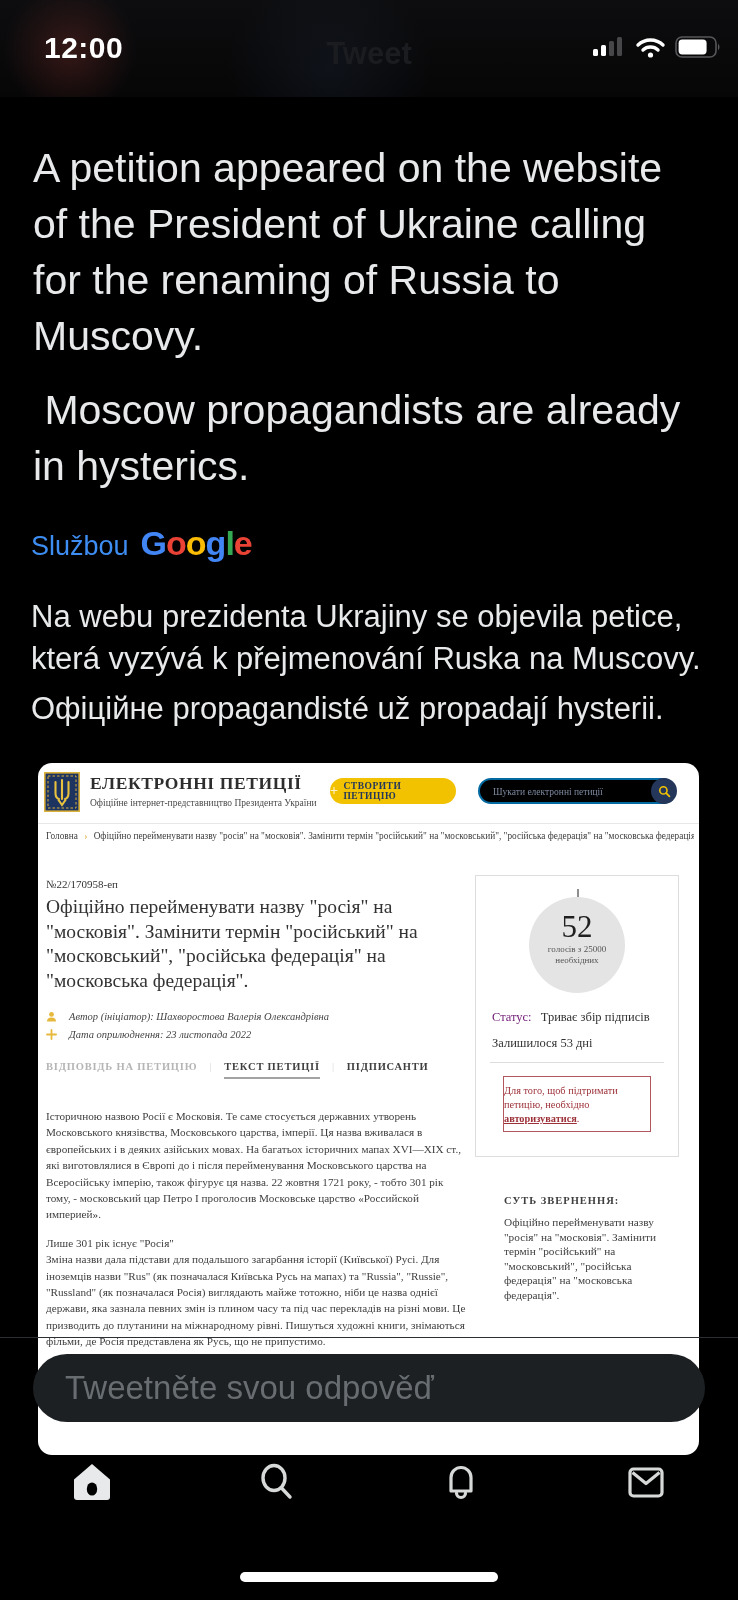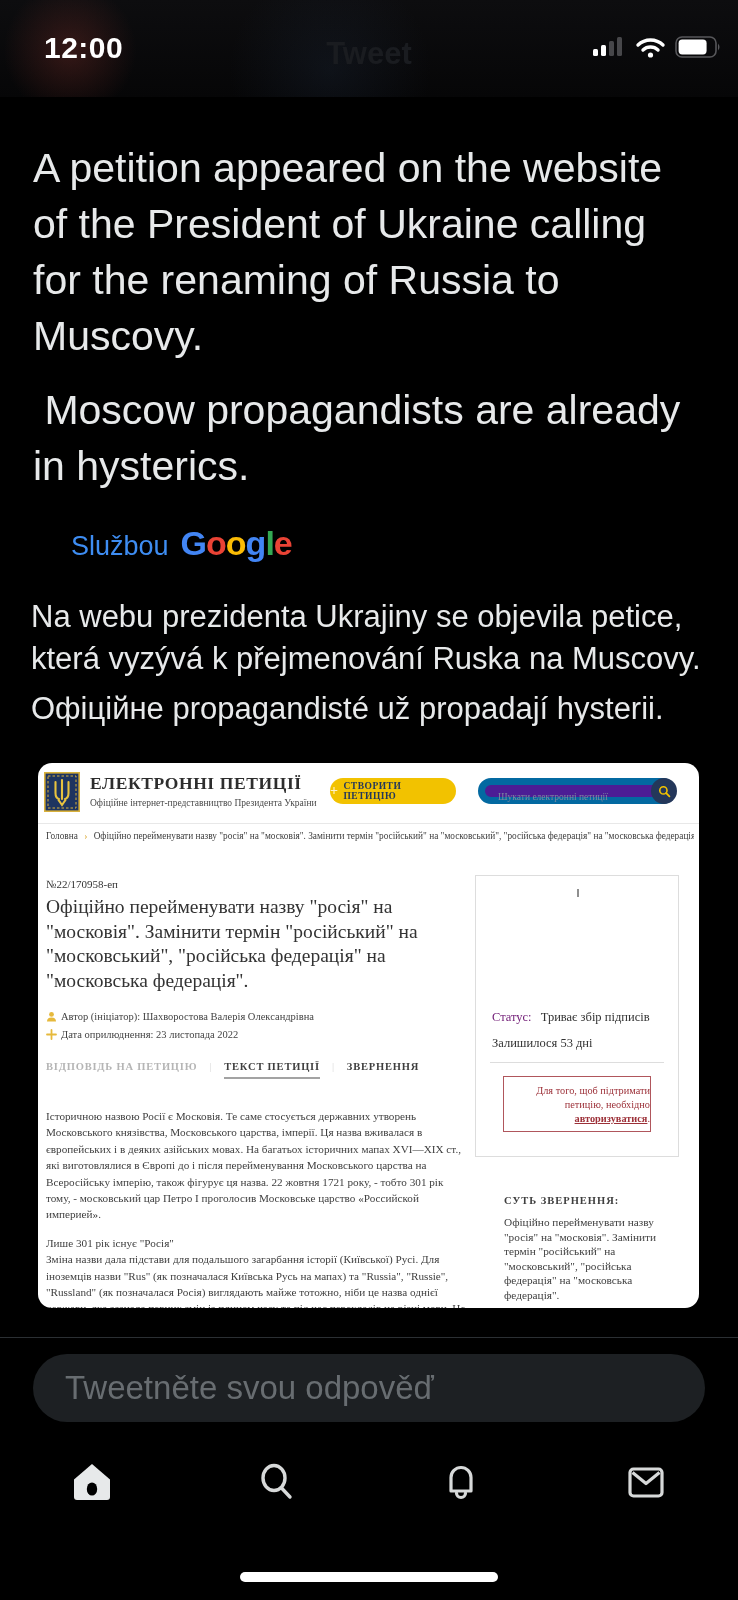--- a/index.html
+++ b/index.html
@@ -18,51 +18,51 @@
   .sb-icons{position:absolute;right:16px;top:36px;display:flex;align-items:center;gap:9px;}
 
   
   .tweet-p{position:absolute;left:33px;width:668px;margin:0;
     font-size:41px;line-height:56px;color:#e7e9ea;font-weight:400;}
   .tweet-p1{top:140px;}
   .tweet-p2{top:382px;white-space:pre-wrap;}
 
   
   .g-row{position:absolute;left:31px;top:524px;display:flex;align-items:baseline;gap:12px;cursor:pointer;}
-  .g-pre,.g-suf{font-size:27px;color:#3e8df2;margin-left:40px;}
+  .g-pre,.g-suf{font-size:27px;color:#3e8df2;}
   .g-logo{font-size:34px;font-weight:700;letter-spacing:-1px;}
   .czech-p{position:absolute;left:31px;width:672px;margin:0;
     font-size:31px;line-height:42px;color:#e7e9ea;}
   .cz1{top:596px;}
   .cz2{top:688px;}
 
   
-  .card{position:absolute;left:38px;top:763px;width:661px;height:545px;background:#ffffff;
+  .card{position:absolute;left:38px;top:763px;width:661px;height:692px;background:#ffffff;
     border-radius:14px;overflow:hidden;font-family:"Liberation Serif","DejaVu Serif",serif;}
   .ps-logo{position:absolute;left:6px;top:9px;}
   .ps-title{position:absolute;left:52px;top:10px;font-size:17.5px;font-weight:700;
     letter-spacing:.6px;color:#2d2d2d;}
   .ps-sub{position:absolute;left:52px;top:35px;font-size:9.5px;color:#4a4a4a;}
   .ps-create{position:absolute;left:292px;top:15px;width:126px;height:26px;border-radius:13px;
     background:#f2c200;display:flex;align-items:center;justify-content:center;gap:5px;
     font-size:9.5px;font-weight:700;letter-spacing:.5px;color:#24375a;cursor:pointer;}
   .ps-search{position:absolute;left:440px;top:15px;width:198px;height:26px;border-radius:13px;
-    border:7px solid #0369a1;box-sizing:border-box;background:#4c1d95;}
+    border:2px solid #0369a1;box-sizing:border-box;background:#000000;}
   .ps-search-ph{position:absolute;left:13px;top:0;line-height:24px;font-size:9.5px;color:#7d8aa0;}
   .ps-search-btn{position:absolute;left:613px;top:15px;width:26px;height:26px;border-radius:50%;
     background:#24375a;display:flex;align-items:center;justify-content:center;cursor:pointer;}
   .ps-hr1{position:absolute;left:0;top:60px;width:661px;border-top:1px solid #e8e8e8;}
   .ps-crumb{position:absolute;left:8px;top:68px;width:648px;font-size:9.3px;color:#3c3c3c;
     white-space:nowrap;overflow:hidden;}
   .ps-crumb .sep{color:#d9a62e;margin:0 4px;}
   .ps-num{position:absolute;left:8px;top:115px;font-size:11px;color:#333;}
   .ps-h1{position:absolute;left:8px;top:132px;width:424px;margin:0;
     font-size:19.5px;line-height:24.5px;font-weight:400;color:#333;}
-  .ps-meta{position:absolute;left:8px;display:flex;align-items:center;gap:4px;
-    font-size:10.5px;color:#444;}
+  .ps-meta{position:absolute;left:8px;display:flex;align-items:center;gap:12px;
+    font-size:10.5px;color:#444;font-style:italic;}
   .meta-author{top:248px;} .meta-date{top:266px;}
   .ps-tabs{position:absolute;left:8px;top:298px;display:flex;align-items:flex-start;
     font-size:10.5px;font-weight:700;letter-spacing:.8px;}
   .tabsep{color:#d8d8d8;margin:0 12px;font-weight:400;}
   .tab-inactive{color:#b5b5b5;cursor:pointer;}
   .tab-active{color:#3e3e3e;border-bottom:2px solid #a3a3a3;padding-bottom:5px;cursor:pointer;}
   .tab-normal{color:#3e3e3e;cursor:pointer;}
   .ps-body{position:absolute;left:8px;top:345px;width:424px;
     font-size:11.2px;line-height:16.4px;color:#3f3f3f;}
   .ps-body p{margin:0 0 12px 0;}
@@ -73,21 +73,21 @@
   .gauge-tick{position:absolute;left:101px;top:13px;width:2px;height:8px;background:#8f8f8f;}
   .gauge{position:absolute;left:53px;top:21px;width:96px;height:96px;border-radius:50%;
     background:#e4e4e5;text-align:center;}
   .gauge .cnt{margin-top:13px;font-size:31px;color:#1f1f1f;line-height:34px;}
   .gauge .lab{font-size:9px;color:#555;line-height:11px;}
   .status-row{position:absolute;left:16px;top:134px;font-size:12.5px;color:#333;}
   .status-lbl{color:#701a75;margin-right:6px;}
   .days-row{position:absolute;left:16px;top:160px;font-size:12.5px;color:#333;}
   .box-hr{position:absolute;left:14px;top:186px;width:174px;border-top:1px solid #ddd;}
   .auth-box{position:absolute;left:27px;top:200px;width:148px;height:56px;
-    border:1px solid #b0565c;box-sizing:border-box;text-align:right;
+    border:1px solid #b0565c;box-sizing:border-box;text-align:left;
     font-size:10.3px;line-height:14px;color:#9c3038;padding-top:7px;}
   .auth-link{font-weight:700;text-decoration:underline;cursor:pointer;}
   .ps-esshead{position:absolute;left:466px;top:432px;font-size:10.5px;font-weight:700;
     letter-spacing:1px;color:#3e3e3e;}
   .ps-essence{position:absolute;left:466px;top:452px;width:158px;margin:0;
     font-size:11.3px;line-height:14.5px;color:#3f3f3f;}
 
   
   .bot-hr{position:absolute;left:0;top:1337px;width:738px;border-top:1.5px solid #2b2f33;}
   .reply{position:absolute;left:33px;top:1354px;width:672px;height:68px;border-radius:34px;
@@ -188,31 +188,36 @@
       <path d="M5.5 1 V10 M1 5.5 H10" stroke="#e6b93c" stroke-width="1.8" stroke-linecap="round"></path>
     </svg>
     <span>Дата оприлюднення: 23 листопада 2022</span>
   </div>
 
   <div class="ps-tabs">
     <span class="tab-inactive">ВІДПОВІДЬ НА ПЕТИЦІЮ</span>
     <span class="tabsep">|</span>
     <span class="tab-active">ТЕКСТ ПЕТИЦІЇ</span>
     <span class="tabsep">|</span>
-    <span class="tab-normal">ЗВЕРНЕННЯ</span>
+    <span class="tab-normal">ПІДПИСАНТИ</span>
   </div>
 
   <div class="ps-body">
     <p>Історичною назвою Росії є Московія. Те саме стосується державних утворень Московського князівства, Московського царства, імперії. Ця назва вживалася в європейських і в деяких азійських мовах. На багатьох історичних мапах XVI—XIX ст., які виготовлялися в Європі до і після перейменування Московського царства на Всеросійську імперію, також фігурує ця назва. 22 жовтня 1721 року, - тобто 301 рік тому, - московський цар Петро І проголосив Московське царство «Российской империей».</p>
     <p class="p2t">Лише 301 рік існує "Росія"</p>
     <p>Зміна назви дала підстави для подальшого загарбання історії (Київської) Русі. Для іноземців назви "Rus" (як позначалася Київська Русь на мапах) та "Russia", "Russie", "Russland" (як позначалася Росія) виглядають майже тотожно, ніби це назва однієї держави, яка зазнала певних змін із плином часу та під час перекладів на різні мови. Це призводить до плутанини на міжнародному рівні. Пишуться художні книги, знімаються фільми, де Росія представлена як Русь, що не припустимо.</p>
   </div>
 
   <div class="ps-box">
     <div class="gauge-tick"></div>
+    <div class="gauge">
+      <div class="cnt">52</div>
+      <div class="lab">голосів з 25000</div>
+      <div class="lab">необхідних</div>
+    </div>
     <div class="status-row">
       <span class="status-lbl">Статус:</span>
       <span>Триває збір підписів</span>
     </div>
     <div class="days-row">Залишилося 53 дні</div>
     <div class="box-hr"></div>
     <div class="auth-box">
       <span>Для того, щоб підтримати петицію, необхідно </span><span class="auth-link">авторизуватися</span><span>.</span>
     </div>
   </div>

